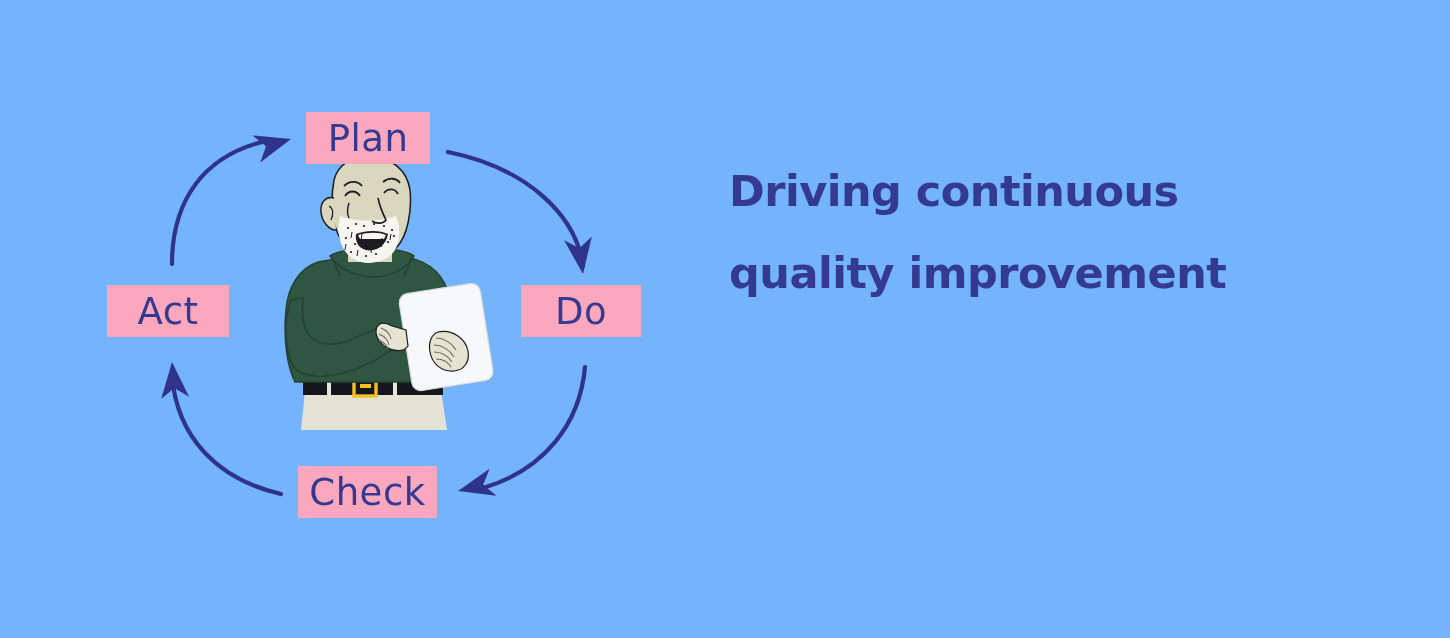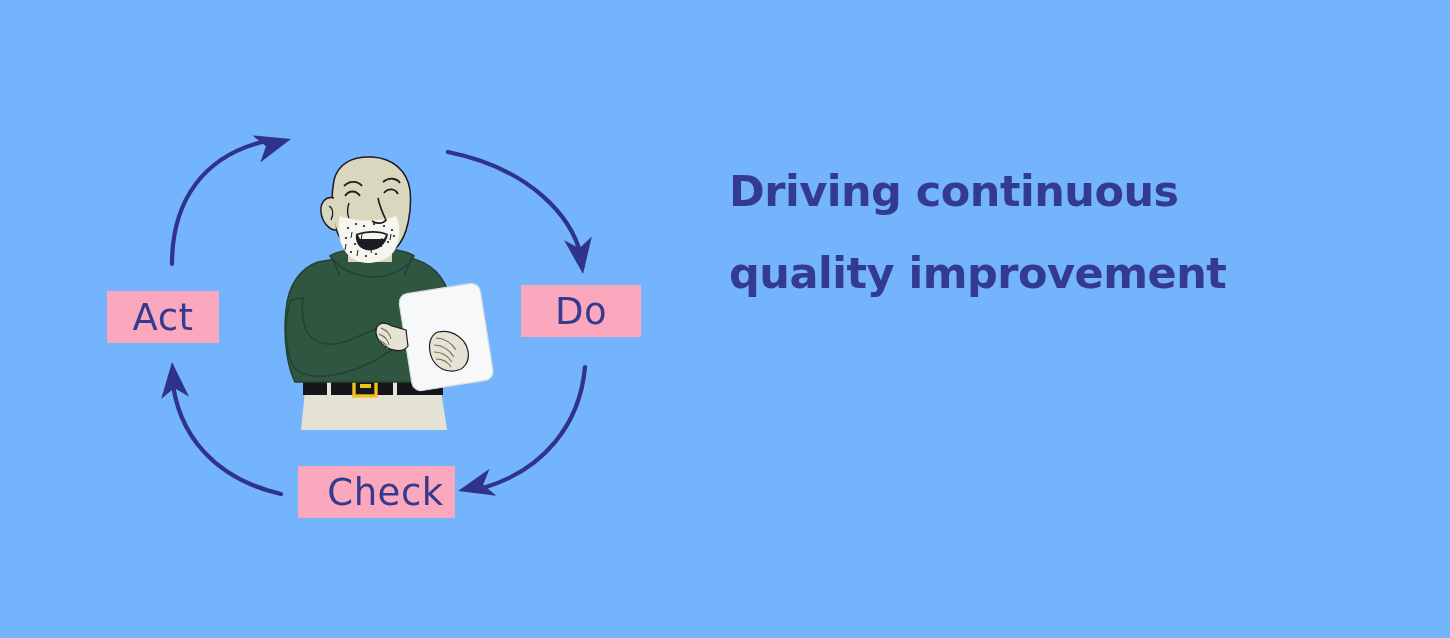--- a/index.html
+++ b/index.html
@@ -37,22 +37,22 @@
     align-items: center;
     justify-content: center;
     font-family: "DejaVu Sans", sans-serif;
     font-weight: 400;
     letter-spacing: 0.5px;
     line-height: 1;
     z-index: 6;
   }
   #node-plan  { left: 306px; top: 112px; width: 124px; height: 52px; font-size: 37px; }
   #node-do    { left: 521px; top: 285px; width: 120px; height: 52px; font-size: 37px; }
-  #node-check { left: 298px; top: 466px; width: 139px; height: 52px; font-size: 37px; padding-left: 18px; }
-  #node-act   { left: 107px; top: 291px; width: 112px; height: 52px; font-size: 37px; }
+  #node-check { left: 298px; top: 466px; width: 139px; height: 52px; font-size: 37px; }
+  #node-act   { left: 107px; top: 285px; width: 122px; height: 52px; font-size: 37px; }
 
   
   #headline {
     position: absolute;
     left: 729px; top: 150px;
     width: 700px;
     color: #343a8f;
     font-family: "DejaVu Sans", sans-serif;
     font-weight: bold;
     font-size: 43px;
@@ -225,20 +225,23 @@
             <path d="M436,338 C444,338 452,343 456,350"></path>
             <path d="M434,345 C442,345 450,350 454,357"></path>
             <path d="M434,352 C441,352 448,356 452,362"></path>
             <path d="M436,359 C442,359 448,362 451,367"></path>
           </g>
         </g>
 
       </g>
     </svg>
 
+    <div class="node-box" id="node-plan">
+      <span>Plan</span>
+    </div>
     <div class="node-box" id="node-do">
       <span>Do</span>
     </div>
     <div class="node-box" id="node-check">
       <span>Check</span>
     </div>
     <div class="node-box" id="node-act">
       <span>Act</span>
     </div>
 

